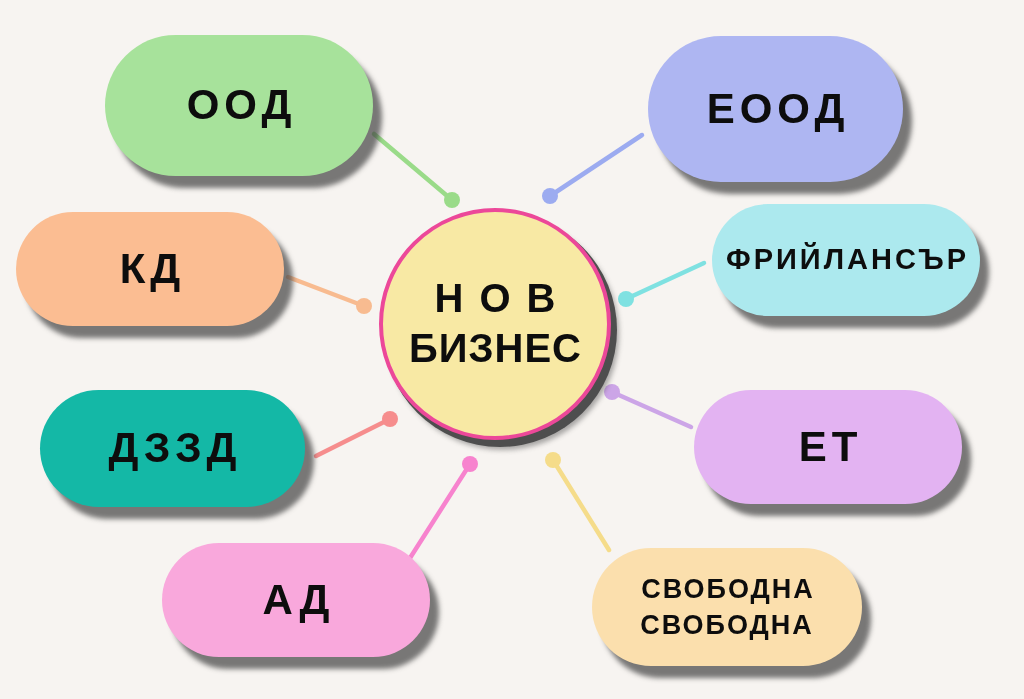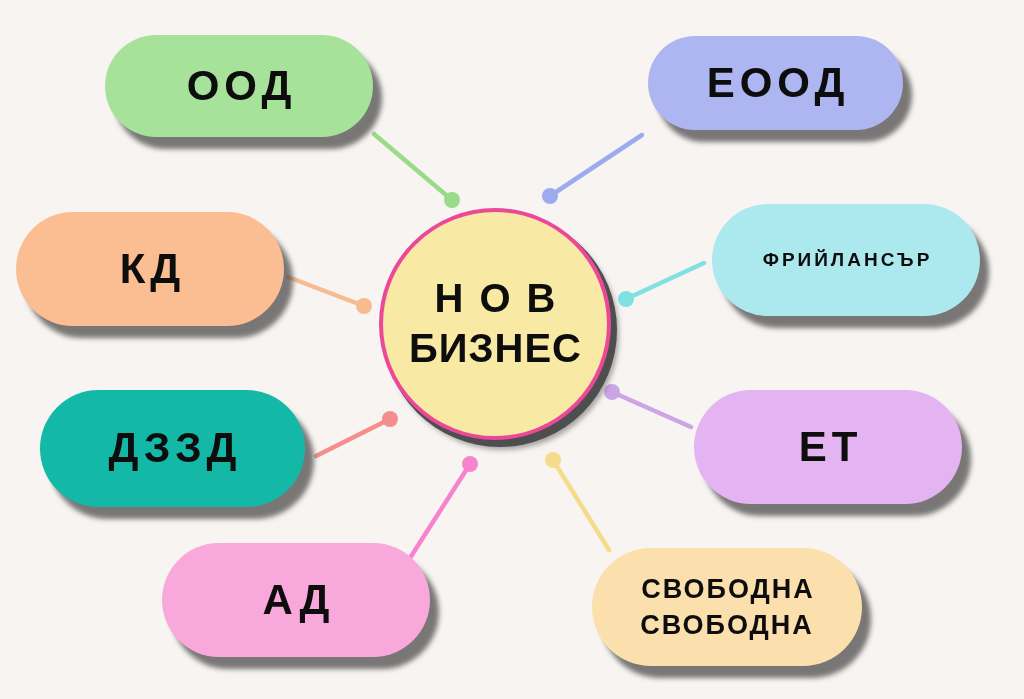--- a/index.html
+++ b/index.html
@@ -34,30 +34,30 @@
     color: #0d0d0d;
     font-weight: bold;
     text-align: center;
   }
   .node .label {
     font-size: 42px;
     letter-spacing: 5px;
     text-indent: 5px;
     line-height: 1.1;
   }
-  .n0 { left: 105px; top: 35px;  width: 268px; height: 102px; }
-  .n1 { left: 648px; top: 36px;  width: 255px; height: 94px; }
+  .n0 { left: 105px; top: 35px;  width: 268px; height: 141px; }
+  .n1 { left: 648px; top: 36px;  width: 255px; height: 146px; }
   .n2 { left: 16px;  top: 212px; width: 268px; height: 114px; }
   .n3 { left: 712px; top: 204px; width: 268px; height: 112px; }
   .n4 { left: 40px;  top: 390px; width: 265px; height: 117px; }
   .n5 { left: 694px; top: 390px; width: 268px; height: 114px; }
   .n6 { left: 162px; top: 543px; width: 268px; height: 114px; }
   .n7 { left: 592px; top: 548px; width: 270px; height: 118px; }
   .n3 .label {
-    font-size: 19px;
+    font-size: 29px;
     letter-spacing: 3px;
     text-indent: 3px;
   }
   .n7 .label {
     font-size: 27px;
     letter-spacing: 2px;
     text-indent: 2px;
     line-height: 1.35;
     max-width: 230px;
   }

